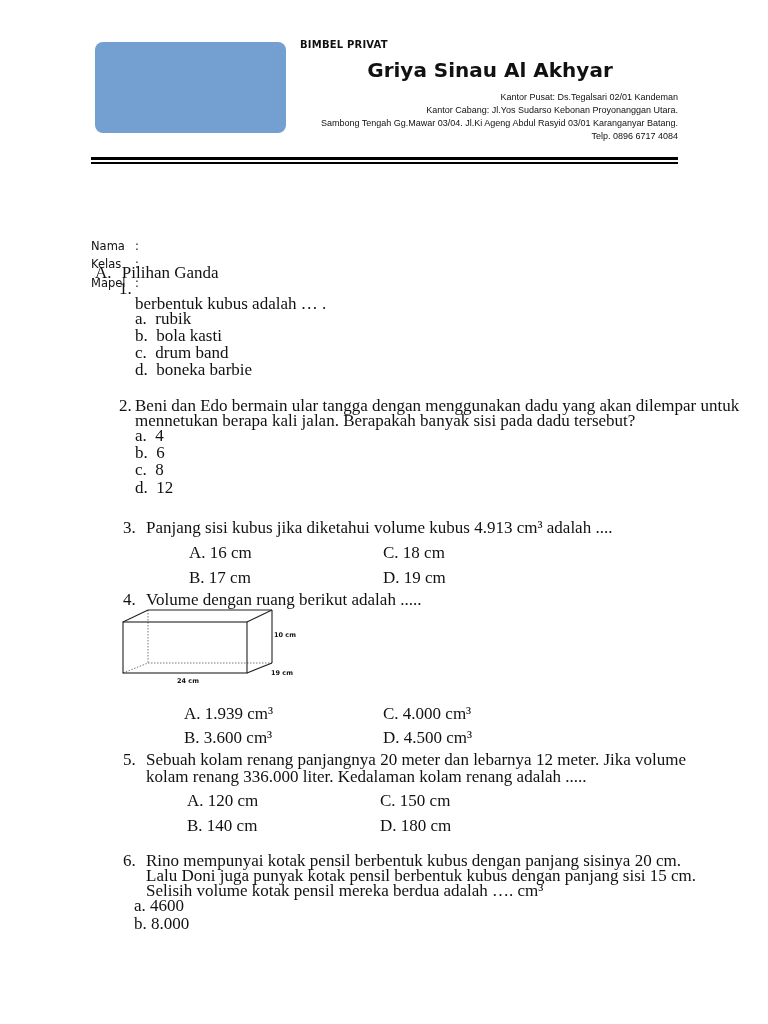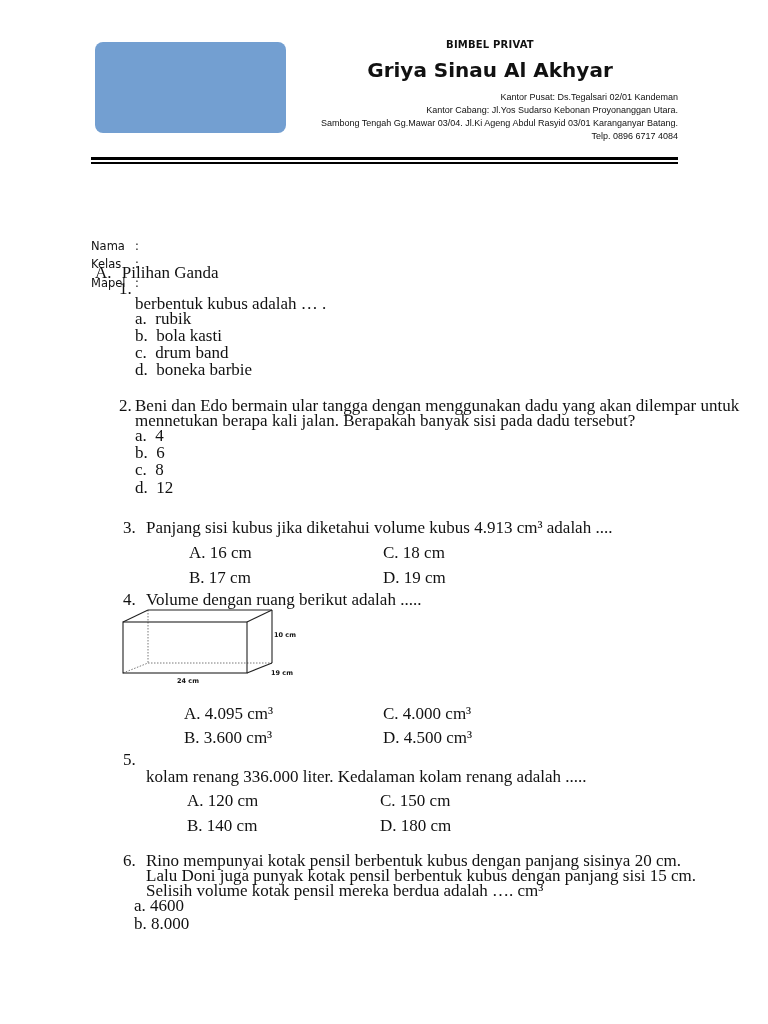--- a/index.html
+++ b/index.html
@@ -1,21 +1,21 @@
 <!DOCTYPE html>
 <html><head>
   <meta charset="utf-8">
   <style>
     html, body { margin: 0; padding: 0; background: #ffffff; }
     body { width: 768px; height: 1024px; position: relative; overflow: hidden; color: #111; }
     .page { position: absolute; left: 0; top: 0; width: 768px; height: 1024px; }
 
     .logo-box { position: absolute; left: 95px; top: 42px; width: 191px; height: 91px; background: #739fd1; border-radius: 8px; }
 
-    .hdr-small { position: absolute; left: 300px; width: 380px; text-align: center; top: 39px; font-family: "DejaVu Sans", sans-serif; font-weight: bold; font-size: 10px; letter-spacing: 0.2px; }
+    .hdr-small { position: absolute; left: 300px; width: 380px; top: 39px; font-family: "DejaVu Sans", sans-serif; font-weight: bold; font-size: 10px; letter-spacing: 0.2px; }
     .hdr-title { position: absolute; left: 300px; width: 380px; text-align: center; top: 58px; font-family: "DejaVu Sans", sans-serif; font-weight: bold; font-size: 20px; }
     .addr { position: absolute; right: 90px; font-family: "Liberation Sans", sans-serif; font-size: 9px; text-align: right; white-space: nowrap; }
 
     .rule1 { position: absolute; left: 91px; top: 157px; width: 587px; height: 3px; background: #000; }
     .rule2 { position: absolute; left: 91px; top: 162px; width: 587px; height: 1.5px; background: #000; }
 
     .ident { position: absolute; left: 91px; font-family: "DejaVu Sans", sans-serif; font-size: 11.5px; }
     .ident .lbl { display: inline-block; width: 44px; margin-top: 48px; }
 
     .serif { font-family: "Liberation Serif", serif; font-size: 17px; position: absolute; white-space: nowrap; }
@@ -93,26 +93,27 @@
       <line x1="127" y1="14" x2="152" y2="2" stroke="#222" stroke-width="1.1"></line>
 
       <line x1="152" y1="2" x2="152" y2="55" stroke="#222" stroke-width="1.1"></line>
       <line x1="127" y1="65" x2="152" y2="55" stroke="#222" stroke-width="1.1"></line>
     </svg>
     <div style="position:absolute; left:154px; top:23px; font-family:'DejaVu Sans',sans-serif; font-weight:bold; font-size:6.5px;">10 cm</div>
     <div style="position:absolute; left:151px; top:61px; font-family:'DejaVu Sans',sans-serif; font-weight:bold; font-size:6.5px;">19 cm</div>
     <div style="position:absolute; left:57px; top:69px; font-family:'DejaVu Sans',sans-serif; font-weight:bold; font-size:6.5px;">24 cm</div>
   </div>
 
-  <div class="serif" style="left:184px; top:704px;"><span>A.</span> <span>4.095 cm³</span></div>
+  <div class="serif" style="left:184px; top:704px;"><span>A.</span> <span>1.939 cm³</span></div>
   <div class="serif" style="left:383px; top:704px;"><span>C.</span> <span>4.000 cm³</span></div>
   <div class="serif" style="left:184px; top:728px;text-align:right;"><span>B.</span> <span>3.600 cm³</span></div>
   <div class="serif" style="left:383px; top:728px;"><span>D.</span> <span>4.500 cm³</span></div>
 
   <div class="serif" style="left:123px; top:750px;">5.</div>
+  <div class="serif" style="left:146px; top:750px;">Sebuah kolam renang panjangnya 20 meter dan lebarnya 12 meter. Jika volume</div>
   <div class="serif" style="left:146px; top:767px;">kolam renang 336.000 liter. Kedalaman kolam renang adalah .....</div>
   <div class="serif" style="left:187px; top:791px;"><span>A.</span> <span>120 cm</span></div>
   <div class="serif" style="left:380px; top:791px;"><span>C.</span> <span>150 cm</span></div>
   <div class="serif" style="left:187px; top:816px;"><span>B.</span> <span>140 cm</span></div>
   <div class="serif" style="left:380px; top:816px;"><span>D.</span> <span>180 cm</span></div>
 
   <div class="serif" style="left:123px; top:851px;">6.</div>
   <div class="serif" style="left:146px; top:851px;">Rino mempunyai kotak pensil berbentuk kubus dengan panjang sisinya 20 cm.</div>
   <div class="serif" style="left:146px; top:866px;">Lalu Doni juga punyak kotak pensil berbentuk kubus dengan panjang sisi 15 cm.</div>
   <div class="serif" style="left:146px; top:881px;">Selisih volume kotak pensil mereka berdua adalah …. cm³</div>

